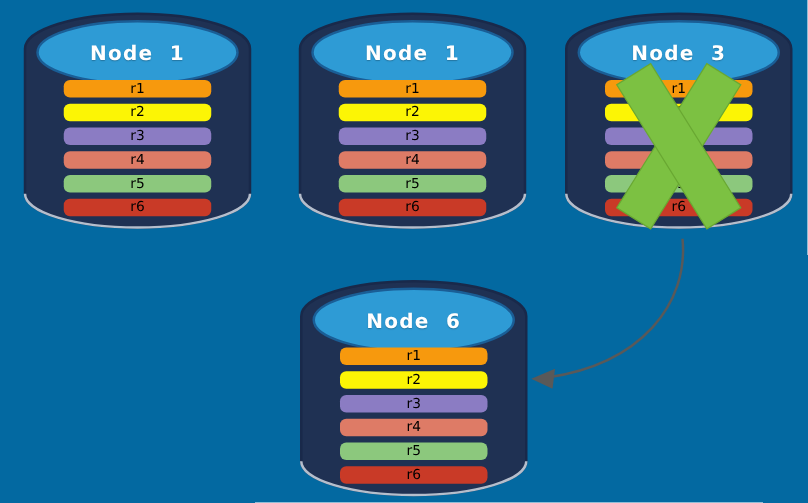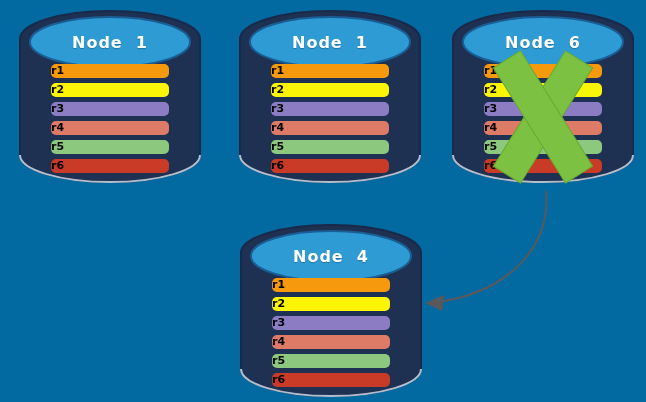--- a/index.html
+++ b/index.html
@@ -43,22 +43,23 @@
     left: 36px;
     top: 58px;
     width: 118px;
   }
   .row {
     height: 14px;
     margin-bottom: 5px;
     border-radius: 5px;
     display: flex;
     align-items: center;
+    justify-content: center;
     font-size: 11px;
-    font-weight: bold;
+    font-weight: normal;
     color: var(--row-text, #000);
     line-height: 14px;
   }
   .overlay {
     position: absolute;
     left: 0; top: 0;
     width: 646px;
     height: 402px;
     pointer-events: none;
   }
@@ -125,21 +126,21 @@
         </div>
       </div>
   </div>
 
   <div class="node" style="left:448px; top:6px;">
     <svg class="cyl" viewBox="0 0 190 180">
       <path d="M 5,33 A 90,28 0 0 1 185,33 L 185,149 A 90,27 0 0 1 5,149 Z" fill="var(--body)" stroke="var(--body-outline)" stroke-width="2"></path>
       <path d="M 5,149 A 90,27 0 0 0 185,149" fill="none" stroke="var(--bottom-rim)" stroke-width="2" opacity="0.9"></path>
       <ellipse cx="95" cy="36" rx="80" ry="25" fill="var(--top)" stroke="var(--top-outline)" stroke-width="2"></ellipse>
     </svg>
-    <div class="node-title">Node  6</div>
+    <div class="node-title">Node  3</div>
     <div class="rows">
         <div class="row" style="background: rgb(247, 153, 13);">
           <span>r1</span>
         </div>
         <div class="row" style="background: rgb(252, 245, 5);">
           <span>r2</span>
         </div>
         <div class="row" style="background: rgb(139, 124, 195);">
           <span>r3</span>
         </div>
@@ -154,21 +155,21 @@
         </div>
       </div>
   </div>
 
   <div class="node" style="left:236px; top:220px;">
     <svg class="cyl" viewBox="0 0 190 180">
       <path d="M 5,33 A 90,28 0 0 1 185,33 L 185,149 A 90,27 0 0 1 5,149 Z" fill="var(--body)" stroke="var(--body-outline)" stroke-width="2"></path>
       <path d="M 5,149 A 90,27 0 0 0 185,149" fill="none" stroke="var(--bottom-rim)" stroke-width="2" opacity="0.9"></path>
       <ellipse cx="95" cy="36" rx="80" ry="25" fill="var(--top)" stroke="var(--top-outline)" stroke-width="2"></ellipse>
     </svg>
-    <div class="node-title">Node  4</div>
+    <div class="node-title">Node  6</div>
     <div class="rows">
         <div class="row" style="background: rgb(247, 153, 13);">
           <span>r1</span>
         </div>
         <div class="row" style="background: rgb(252, 245, 5);">
           <span>r2</span>
         </div>
         <div class="row" style="background: rgb(139, 124, 195);">
           <span>r3</span>
         </div>

